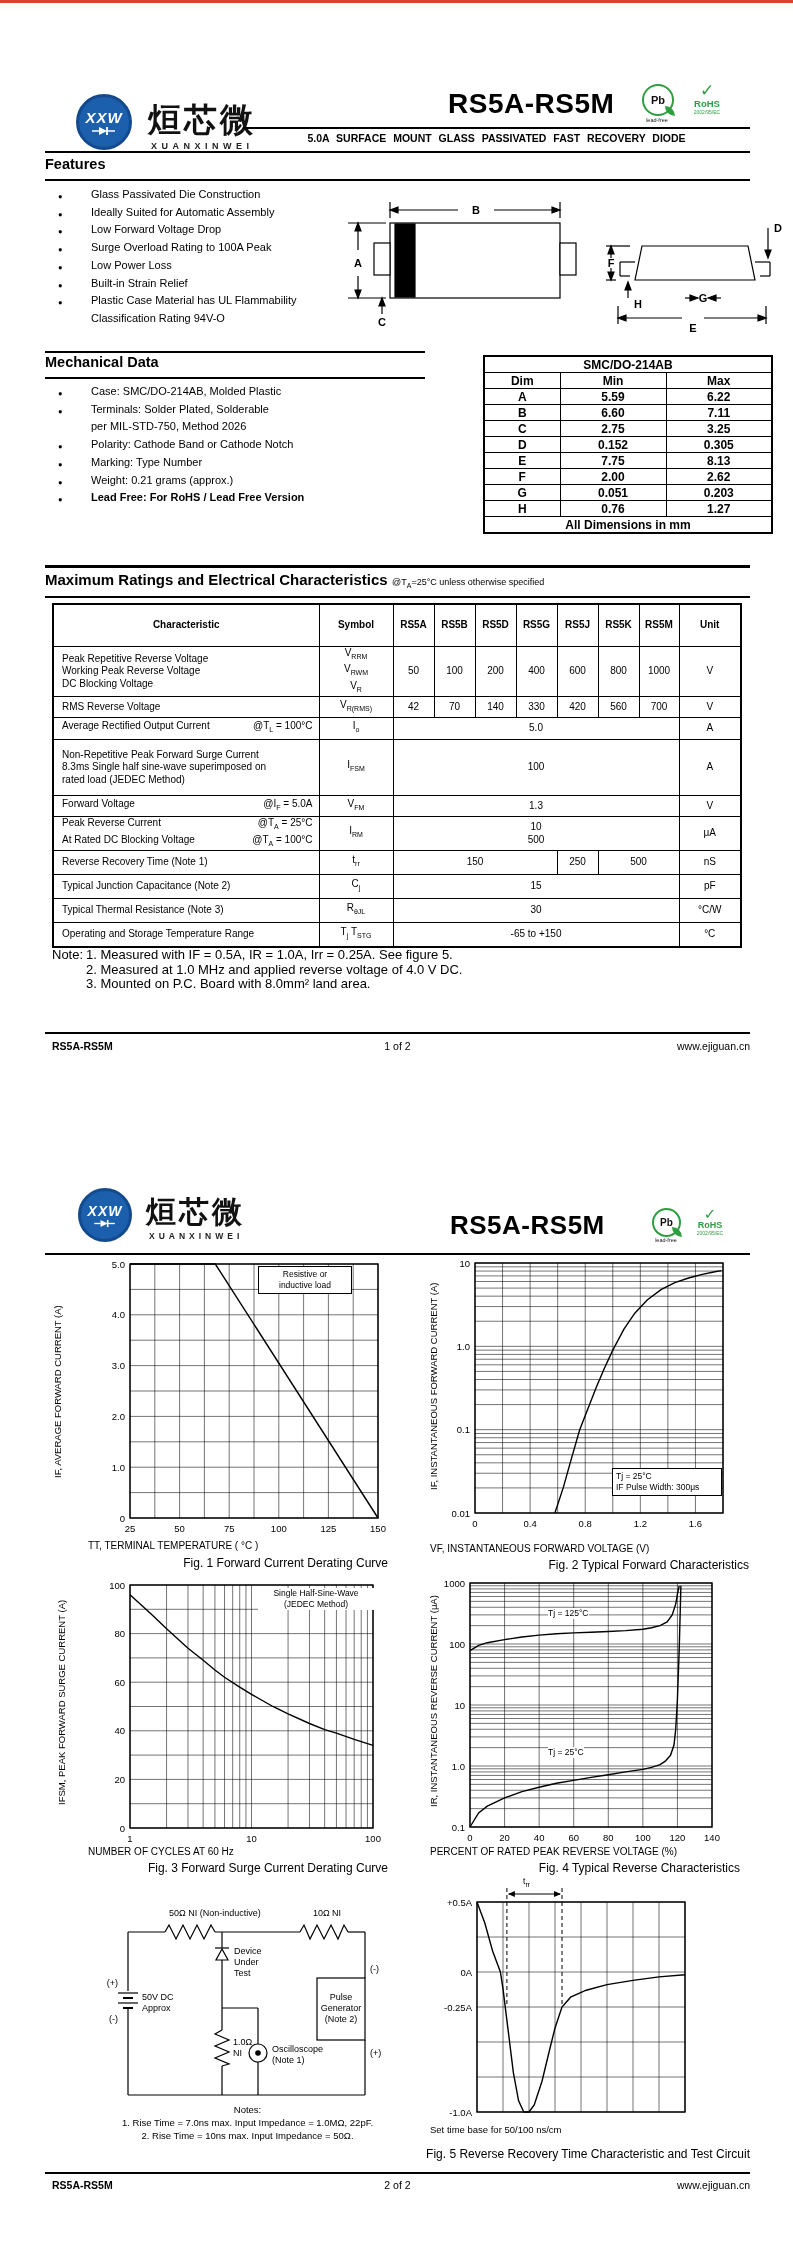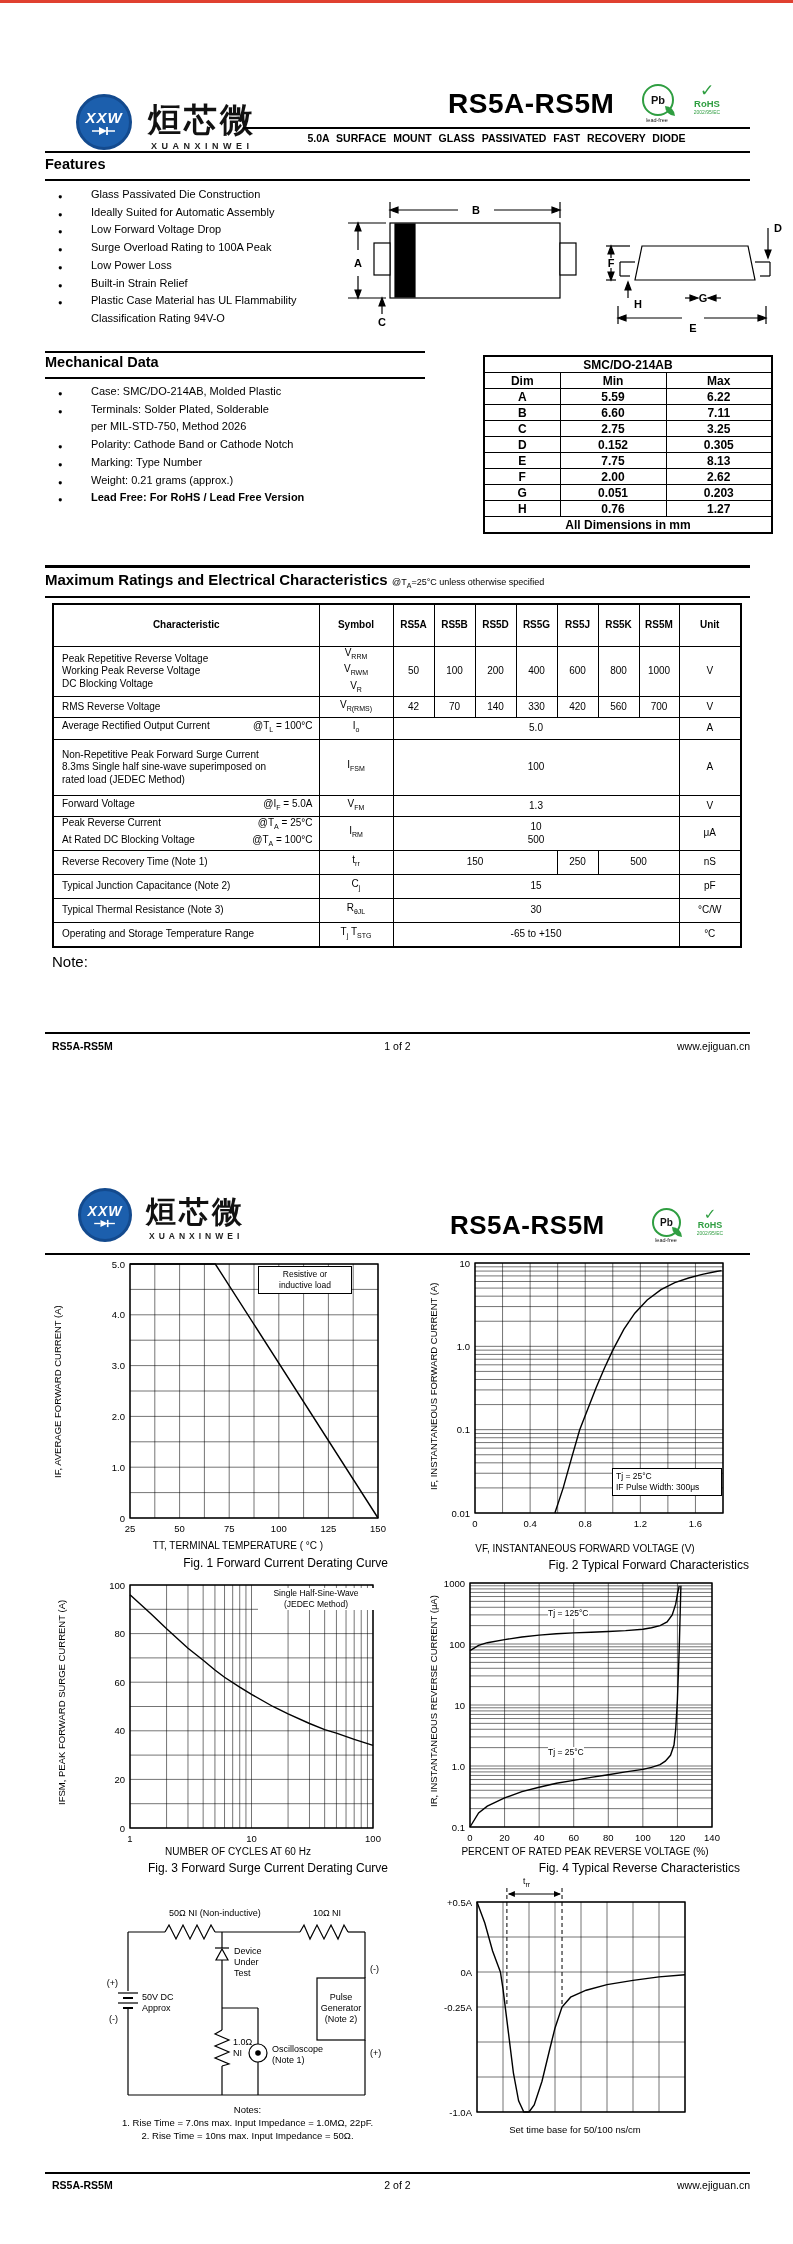--- a/index.html
+++ b/index.html
@@ -38,32 +38,32 @@
   .rt-big{font-weight:bold;font-size:15px;}
   .rt-note{font-size:9px;}
   table.ratings{position:absolute;left:52px;top:603px;width:688px;border-collapse:collapse;table-layout:fixed;
                 font-size:10px;border:2px solid #000;}
   table.ratings td{border:1px solid #000;padding:0 0;text-align:center;vertical-align:middle;line-height:12.5px;}
   table.ratings td.cl{text-align:left;padding-left:8px;padding-right:6px;}
   table.ratings tr.head td{font-weight:bold;font-size:10px;}
   .cw{display:flex;justify-content:space-between;}
   sub{font-size:7px;}
   
-  .notes{position:absolute;left:52px;top:948px;font-size:15px;display:flex;line-height:14.5px;margin-top:7px;}
+  .notes{position:absolute;left:52px;top:948px;font-size:13px;display:flex;line-height:14.5px;}
   .nlabel{width:34px;flex:none;}
   
   .footer-row{position:absolute;left:45px;width:705px;font-size:10.5px;}
   .footer-row .fl{position:absolute;left:7px;font-weight:bold;}
   .footer-row .fc{position:absolute;left:0;width:705px;text-align:center;}
   .footer-row .fr{position:absolute;right:0;}
   
   .vlab{position:absolute;transform:rotate(-90deg);transform-origin:left top;white-space:nowrap;font-size:9.5px;}
   .ann-box{position:absolute;border:1px solid #000;font-size:8.5px;text-align:center;line-height:11px;padding:2px 3px;background:#fff;}
   .ann-plain{position:absolute;font-size:8.5px;text-align:center;line-height:11px;background:#fff;}
-  .xlab{position:absolute;text-align:center;font-size:10px;}
+  .xlab{position:absolute;text-align:left;font-size:10px;}
   .fig-cap{position:absolute;text-align:right;font-size:12px;}
   .small-note{position:absolute;font-size:9.5px;line-height:13px;}
   svg text{font-family:"Liberation Sans","DejaVu Sans",sans-serif;}
 </style>
 </head>
 <body>
 
 <div class="sheet">
   <div class="red-line"></div>
 
@@ -439,20 +439,25 @@
       <td class="cl">Operating and Storage Temperature Range</td>
       <td><span>T</span><sub>j</sub> <span>T</span><sub>STG</sub></td>
       <td colspan="7">-65 to +150</td>
       <td>°C</td>
     </tr>
   </tbody>
     </table>
 
   <div class="notes">
     <span class="nlabel">Note:</span>
+    <span>
+      <div>1. Measured with IF = 0.5A, IR = 1.0A, Irr = 0.25A. See figure 5.</div>
+      <div>2. Measured at 1.0 MHz and applied reverse voltage of 4.0 V DC.</div>
+      <div>3. Mounted on P.C. Board with 8.0mm² land area.</div>
+    </span>
   </div>
 
   <div class="rule" style="left:45px;top:1032px;width:705px;height:2px;"></div>
   <div class="footer-row" style="top:1040px;">
     <span class="fl">RS5A-RS5M</span>
     <span class="fc">1 of 2</span>
     <span class="fr">www.ejiguan.cn</span>
   </div>
 
   <div class="logo-circle" style="left:78px;top:1188px;width:48px;height:48px;">
@@ -793,20 +798,21 @@
       <line x1="76.9" y1="8" x2="76.9" y2="127" stroke="#000" stroke-width="1" stroke-dasharray="4,3"></line>
       <line x1="132.01999999999998" y1="8" x2="132.01999999999998" y2="127" stroke="#000" stroke-width="1" stroke-dasharray="4,3"></line>
       <line x1="78.9" y1="14" x2="130.01999999999998" y2="14" stroke="#000" stroke-width="1"></line>
       <polygon points="77.9,14 84.9,11 84.9,17" fill="#000"></polygon>
       <polygon points="131.01999999999998,14 124.01999999999998,11 124.01999999999998,17" fill="#000"></polygon>
     </svg>
   <div class="abs" style="left:521px;top:1876px;font-size:8.5px;background:#fff;padding:0 2px;">
     <span>t</span><sub>rr</sub>
   </div>
   <div class="xlab" style="left:430px;top:2124px;width:290px;font-size:9.5px;">Set time base for 50/100 ns/cm</div>
+  <div class="fig-cap" style="left:45px;top:2147px;width:705px;">Fig. 5  Reverse Recovery Time Characteristic and Test Circuit</div>
 
   <div class="rule" style="left:45px;top:2172px;width:705px;height:2px;"></div>
   <div class="footer-row" style="top:2179px;">
     <span class="fl">RS5A-RS5M</span>
     <span class="fc">2 of 2</span>
     <span class="fr">www.ejiguan.cn</span>
   </div>
 </div>
 
 </body></html>

